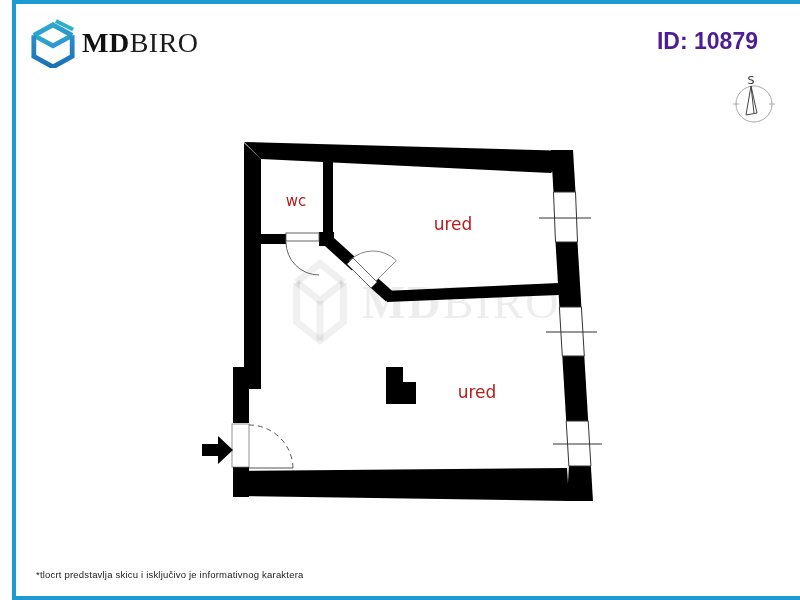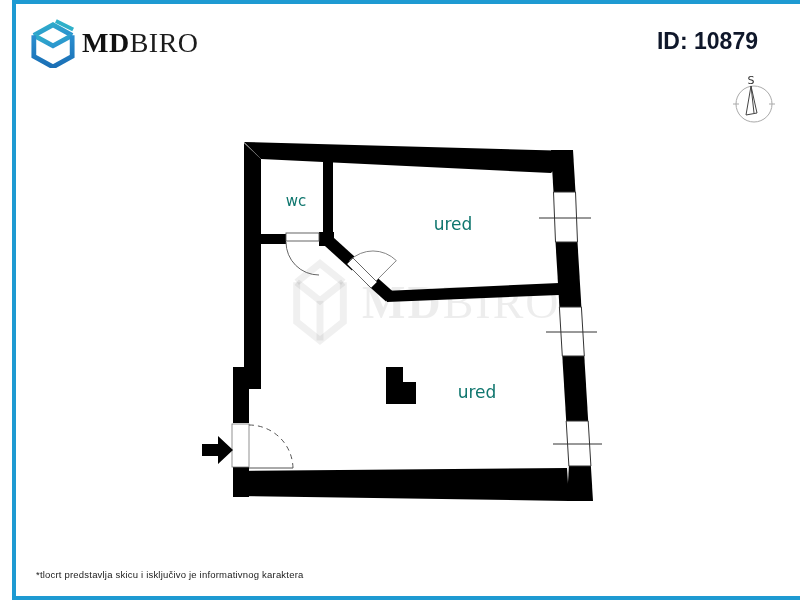--- a/index.html
+++ b/index.html
@@ -13,21 +13,21 @@
     overflow:hidden;
     margin-left:12px;
   }
   
   .logo{position:absolute;left:14px;top:14px;display:flex;align-items:center;}
   .logo-text{margin-left:6px;font-family:"Liberation Serif", serif;font-size:28px;color:#111;letter-spacing:.5px;}
   .logo-text .md{font-weight:700;}
   .logo-text .biro{font-weight:400;color:#1c1c1c;}
   .id-label{
     position:absolute;right:50px;top:24px;
-    font-size:23px;font-weight:700;color:#0f172a;
+    font-size:23px;font-weight:700;color:#4c1d95;
     font-family:"Liberation Sans", sans-serif;
     text-align:center;
   }
   
   .watermark{
     position:absolute;left:276px;top:252px;
     display:flex;align-items:center;
     pointer-events:none;
   }
   .watermark-text{
@@ -35,21 +35,21 @@
     font-family:"Liberation Serif", serif;
     font-size:46px;letter-spacing:2px;
     color:rgba(0,0,0,0.07);
   }
   .watermark-text .md{font-weight:700;}
   
   .plan-svg{position:absolute;left:0;top:0;}
   
   .room-label{
     position:absolute;transform:translate(-50%,-50%);
-    color:#0f766e;font-family:"DejaVu Sans", sans-serif;
+    color:#b91c1c;font-family:"DejaVu Sans", sans-serif;
   }
   .room-label.wc{left:280px;top:197px;font-size:15px;}
   .room-label.ured-upper{left:437px;top:220px;font-size:17px;}
   .room-label.ured-lower{left:461px;top:388px;font-size:17px;}
   
   .footer{
     position:absolute;left:20px;top:565px;
     font-size:9.5px;font-weight:400;color:#1a1a1a;
     letter-spacing:.2px;
   }

